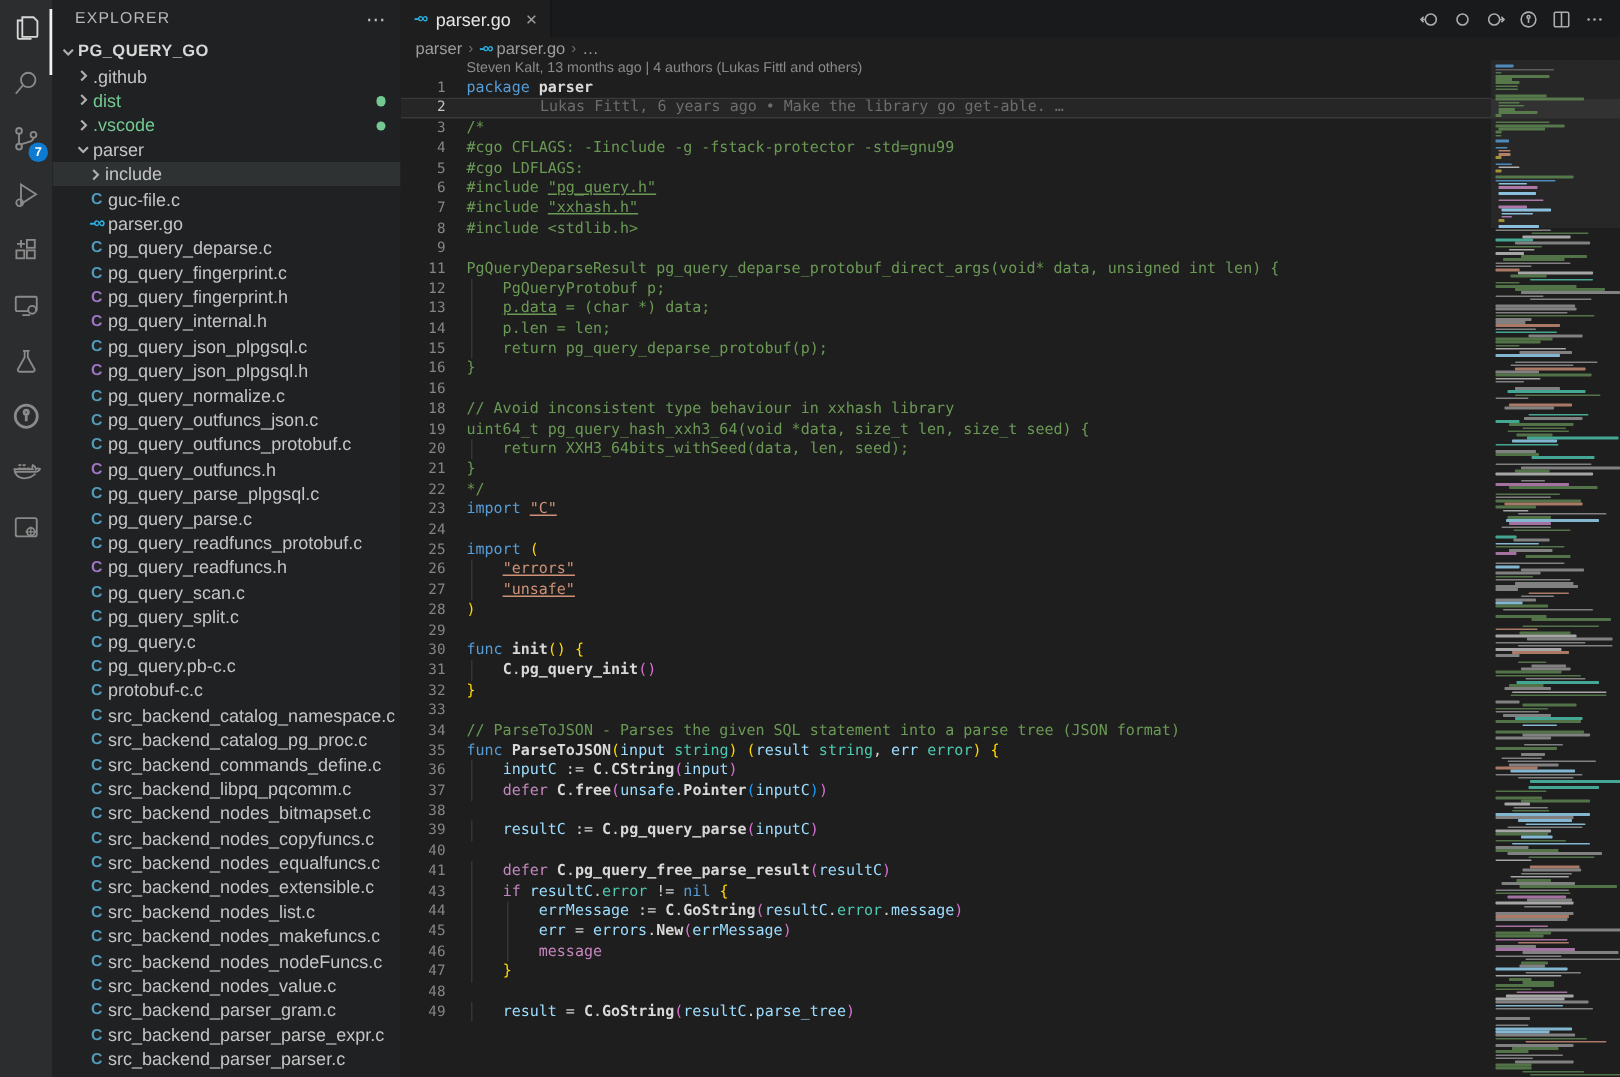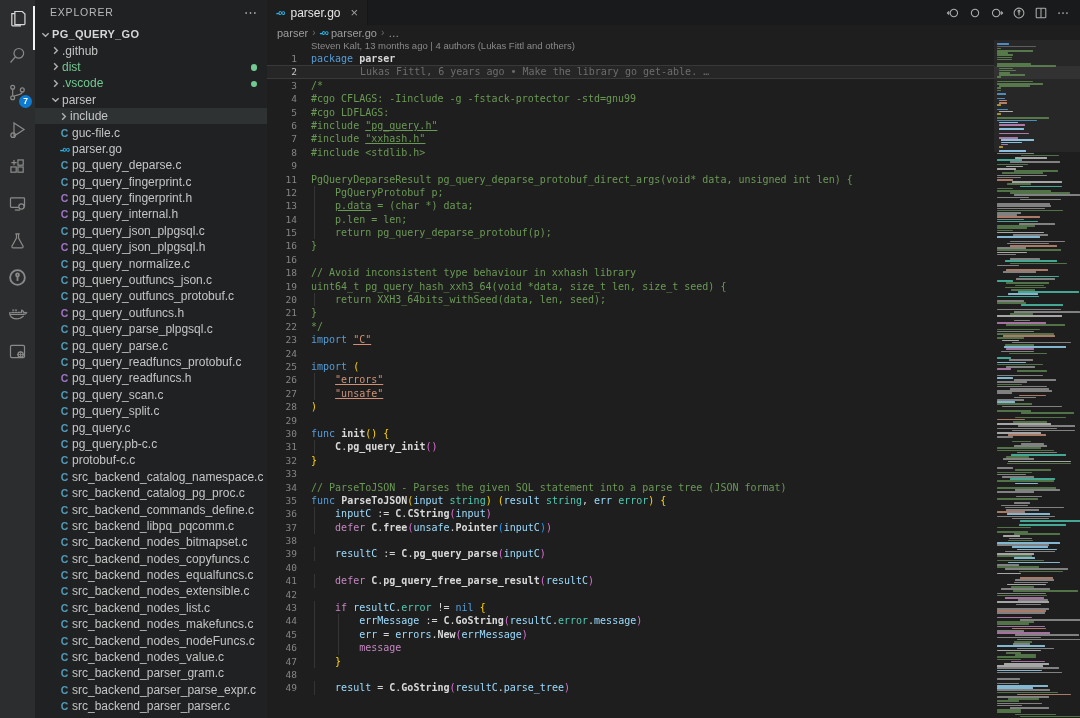--- a/index.html
+++ b/index.html
@@ -451,21 +451,20 @@
           <div class="cl"><span class="ln">32</span><span class="tk-g1">}</span></div>
           <div class="cl"><span class="ln">33</span></div>
           <div class="cl"><span class="ln">34</span><span class="tk-c">// ParseToJSON - Parses the given SQL statement into a parse tree (JSON format)</span></div>
           <div class="cl"><span class="ln">35</span><span class="tk-k">func</span><span class="tk-p"> </span><span class="tk-f">ParseToJSON</span><span class="tk-g1">(</span><span class="tk-v">input</span><span class="tk-p"> </span><span class="tk-t">string</span><span class="tk-g1">)</span><span class="tk-p"> </span><span class="tk-g1">(</span><span class="tk-v">result</span><span class="tk-p"> </span><span class="tk-t">string</span><span class="tk-p">, </span><span class="tk-v">err</span><span class="tk-p"> </span><span class="tk-t">error</span><span class="tk-g1">)</span><span class="tk-p"> </span><span class="tk-g1">{</span></div>
           <div class="cl"><span class="ln">36</span><span class="tk-p">    </span><span class="tk-v">inputC</span><span class="tk-p"> := </span><span class="tk-f">C</span><span class="tk-p">.</span><span class="tk-f">CString</span><span class="tk-g2">(</span><span class="tk-v">input</span><span class="tk-g2">)</span><i class="ig" style="left: 47px;"></i></div>
           <div class="cl"><span class="ln">37</span><span class="tk-p">    </span><span class="tk-m">defer</span><span class="tk-p"> </span><span class="tk-f">C</span><span class="tk-p">.</span><span class="tk-f">free</span><span class="tk-g2">(</span><span class="tk-v">unsafe</span><span class="tk-p">.</span><span class="tk-f">Pointer</span><span class="tk-g3">(</span><span class="tk-v">inputC</span><span class="tk-g3">)</span><span class="tk-g2">)</span><i class="ig" style="left: 47px;"></i></div>
           <div class="cl"><span class="ln">38</span></div>
           <div class="cl"><span class="ln">39</span><span class="tk-p">    </span><span class="tk-v">resultC</span><span class="tk-p"> := </span><span class="tk-f">C</span><span class="tk-p">.</span><span class="tk-f">pg_query_parse</span><span class="tk-g2">(</span><span class="tk-v">inputC</span><span class="tk-g2">)</span><i class="ig" style="left: 47px;"></i></div>
           <div class="cl"><span class="ln">40</span></div>
           <div class="cl"><span class="ln">41</span><span class="tk-p">    </span><span class="tk-m">defer</span><span class="tk-p"> </span><span class="tk-f">C</span><span class="tk-p">.</span><span class="tk-f">pg_query_free_parse_result</span><span class="tk-g2">(</span><span class="tk-v">resultC</span><span class="tk-g2">)</span><i class="ig" style="left: 47px;"></i></div>
-          <div class="cl"><span class="ln">42</span></div>
           <div class="cl"><span class="ln">43</span><span class="tk-p">    </span><span class="tk-m">if</span><span class="tk-p"> </span><span class="tk-v">resultC</span><span class="tk-p">.</span><span class="tk-t">error</span><span class="tk-p"> != </span><span class="tk-k">nil</span><span class="tk-p"> </span><span class="tk-g1">{</span><i class="ig" style="left: 47px;"></i></div>
           <div class="cl"><span class="ln">44</span><span class="tk-p">        </span><span class="tk-v">errMessage</span><span class="tk-p"> := </span><span class="tk-f">C</span><span class="tk-p">.</span><span class="tk-f">GoString</span><span class="tk-g2">(</span><span class="tk-v">resultC</span><span class="tk-p">.</span><span class="tk-t">error</span><span class="tk-p">.</span><span class="tk-v">message</span><span class="tk-g2">)</span><i class="ig" style="left: 47px;"></i><i class="ig" style="left: 71.08px;"></i></div>
           <div class="cl"><span class="ln">45</span><span class="tk-p">        </span><span class="tk-v">err</span><span class="tk-p"> = </span><span class="tk-v">errors</span><span class="tk-p">.</span><span class="tk-f">New</span><span class="tk-g2">(</span><span class="tk-v">errMessage</span><span class="tk-g2">)</span><i class="ig" style="left: 47px;"></i><i class="ig" style="left: 71.08px;"></i></div>
           <div class="cl"><span class="ln">46</span><span class="tk-p">        </span><span class="tk-m">message</span><i class="ig" style="left: 47px;"></i><i class="ig" style="left: 71.08px;"></i></div>
           <div class="cl"><span class="ln">47</span><span class="tk-p">    </span><span class="tk-g1">}</span><i class="ig" style="left: 47px;"></i></div>
           <div class="cl"><span class="ln">48</span></div>
           <div class="cl"><span class="ln">49</span><span class="tk-p">    </span><span class="tk-v">result</span><span class="tk-p"> = </span><span class="tk-f">C</span><span class="tk-p">.</span><span class="tk-f">GoString</span><span class="tk-g2">(</span><span class="tk-v">resultC</span><span class="tk-p">.</span><span class="tk-v">parse_tree</span><span class="tk-g2">)</span><i class="ig" style="left: 47px;"></i></div>
         </div>
       <div class="minimap">
         <div class="mm-slider"></div>

